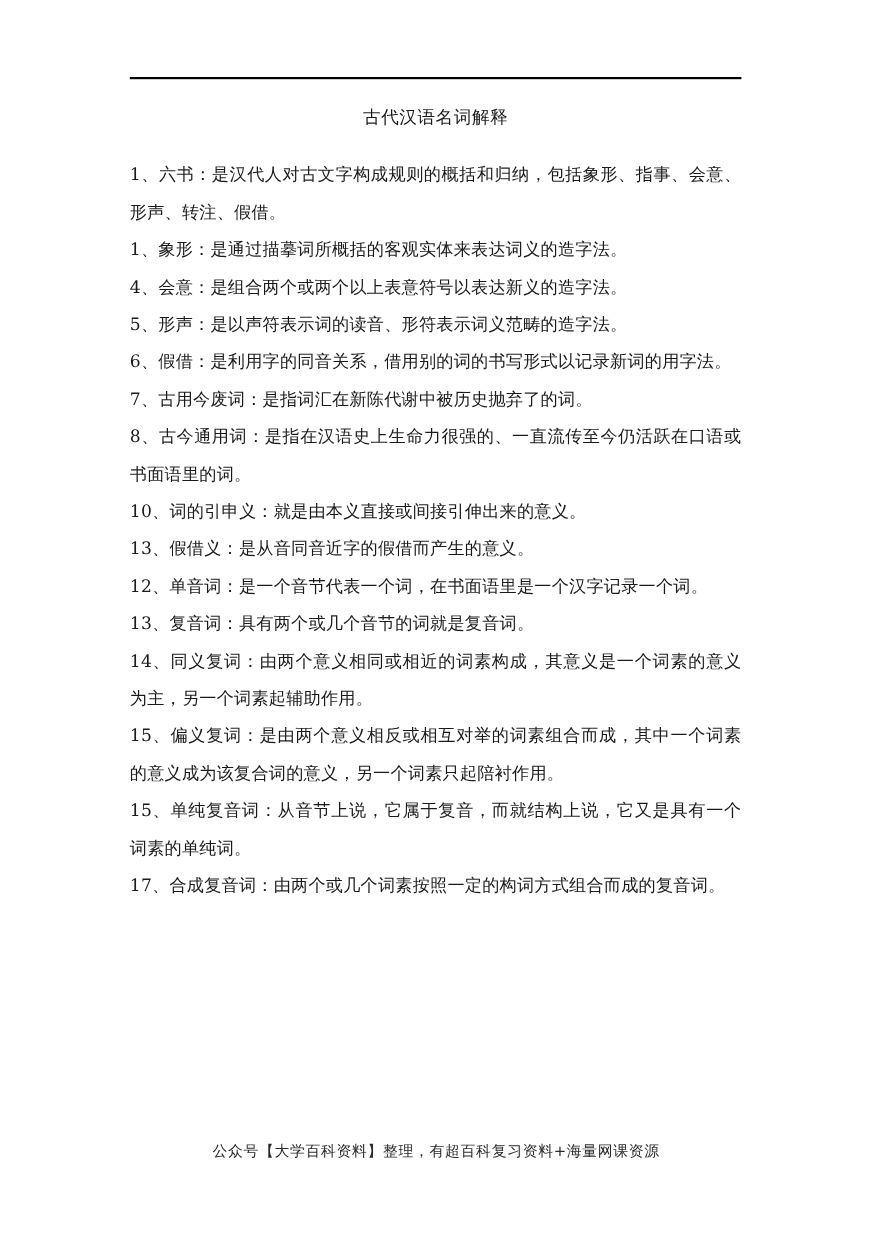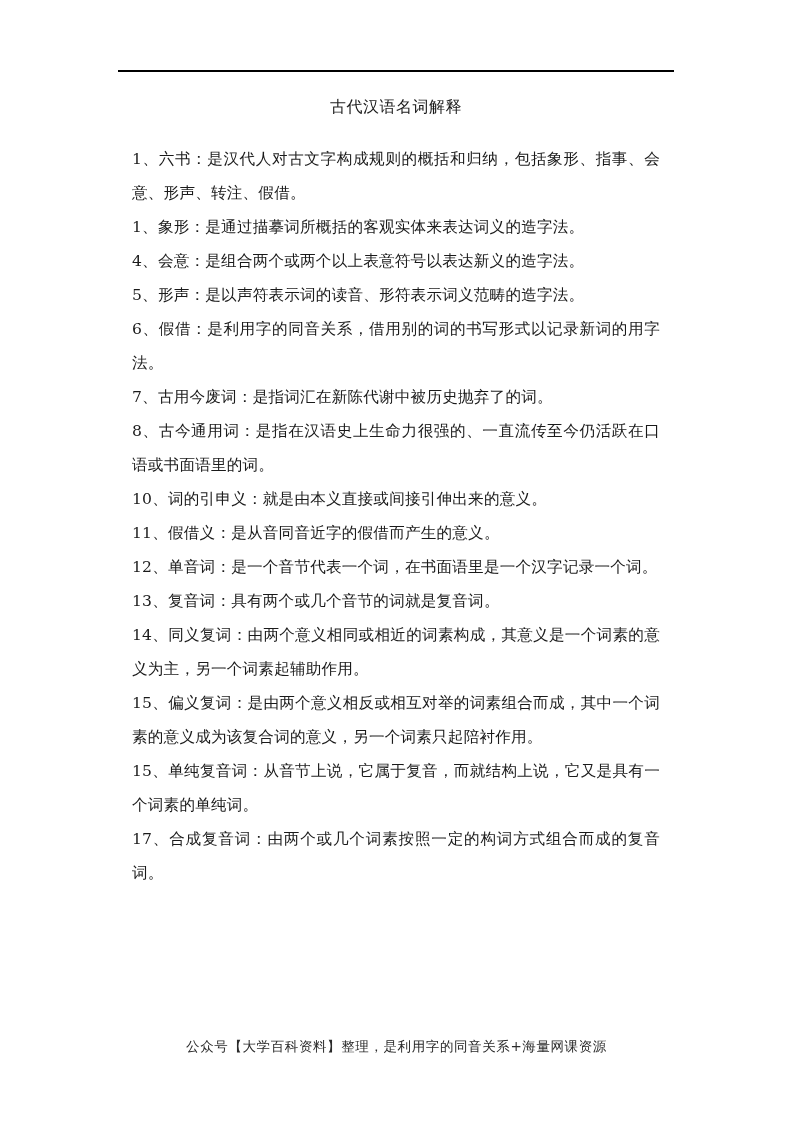--- a/index.html
+++ b/index.html
@@ -42,21 +42,21 @@
     line-height: 30px;
     text-align: center;
     font-weight: normal;
     margin: 0 0 20px 0;
     letter-spacing: 0.5px;
     color: #1a1a1a;
   }
 
   .entry-list {
     list-style: none;
-    margin: 14px;
+    margin: 0;
     padding: 0;
   }
 
   .entry {
     font-size: 15.6px;
     line-height: 34px;
     text-align: justify;
     text-justify: inter-ideograph;
     margin: 0;
     color: #1a1a1a;
@@ -94,28 +94,28 @@
 
     <div class="entry-list">
       <p class="entry">1、六书：是汉代人对古文字构成规则的概括和归纳，包括象形、指事、会意、形声、转注、假借。</p>
       <p class="entry">1、象形：是通过描摹词所概括的客观实体来表达词义的造字法。</p>
       <p class="entry">4、会意：是组合两个或两个以上表意符号以表达新义的造字法。</p>
       <p class="entry">5、形声：是以声符表示词的读音、形符表示词义范畴的造字法。</p>
       <p class="entry">6、假借：是利用字的同音关系，借用别的词的书写形式以记录新词的用字法。</p>
       <p class="entry">7、古用今废词：是指词汇在新陈代谢中被历史抛弃了的词。</p>
       <p class="entry">8、古今通用词：是指在汉语史上生命力很强的、一直流传至今仍活跃在口语或书面语里的词。</p>
       <p class="entry">10、词的引申义：就是由本义直接或间接引伸出来的意义。</p>
-      <p class="entry">11、假借义：是从音同音近字的假借而产生的意义。</p>
+      <p class="entry">13、假借义：是从音同音近字的假借而产生的意义。</p>
       <p class="entry">12、单音词：是一个音节代表一个词，在书面语里是一个汉字记录一个词。</p>
       <p class="entry">13、复音词：具有两个或几个音节的词就是复音词。</p>
       <p class="entry">14、同义复词：由两个意义相同或相近的词素构成，其意义是一个词素的意义为主，另一个词素起辅助作用。</p>
       <p class="entry">15、偏义复词：是由两个意义相反或相互对举的词素组合而成，其中一个词素的意义成为该复合词的意义，另一个词素只起陪衬作用。</p>
       <p class="entry">15、单纯复音词：从音节上说，它属于复音，而就结构上说，它又是具有一个词素的单纯词。</p>
       <p class="entry">17、合成复音词：由两个或几个词素按照一定的构词方式组合而成的复音词。</p>
     </div>
 
   </div>
 
   <div class="footer">
-    <span class="footer-text">公众号【大学百科资料】整理，是利用字的同音关系+海量网课资源</span>
+    <span class="footer-text">公众号【大学百科资料】整理，有超百科复习资料+海量网课资源</span>
   </div>
 
 </div>
 
 </body></html>

